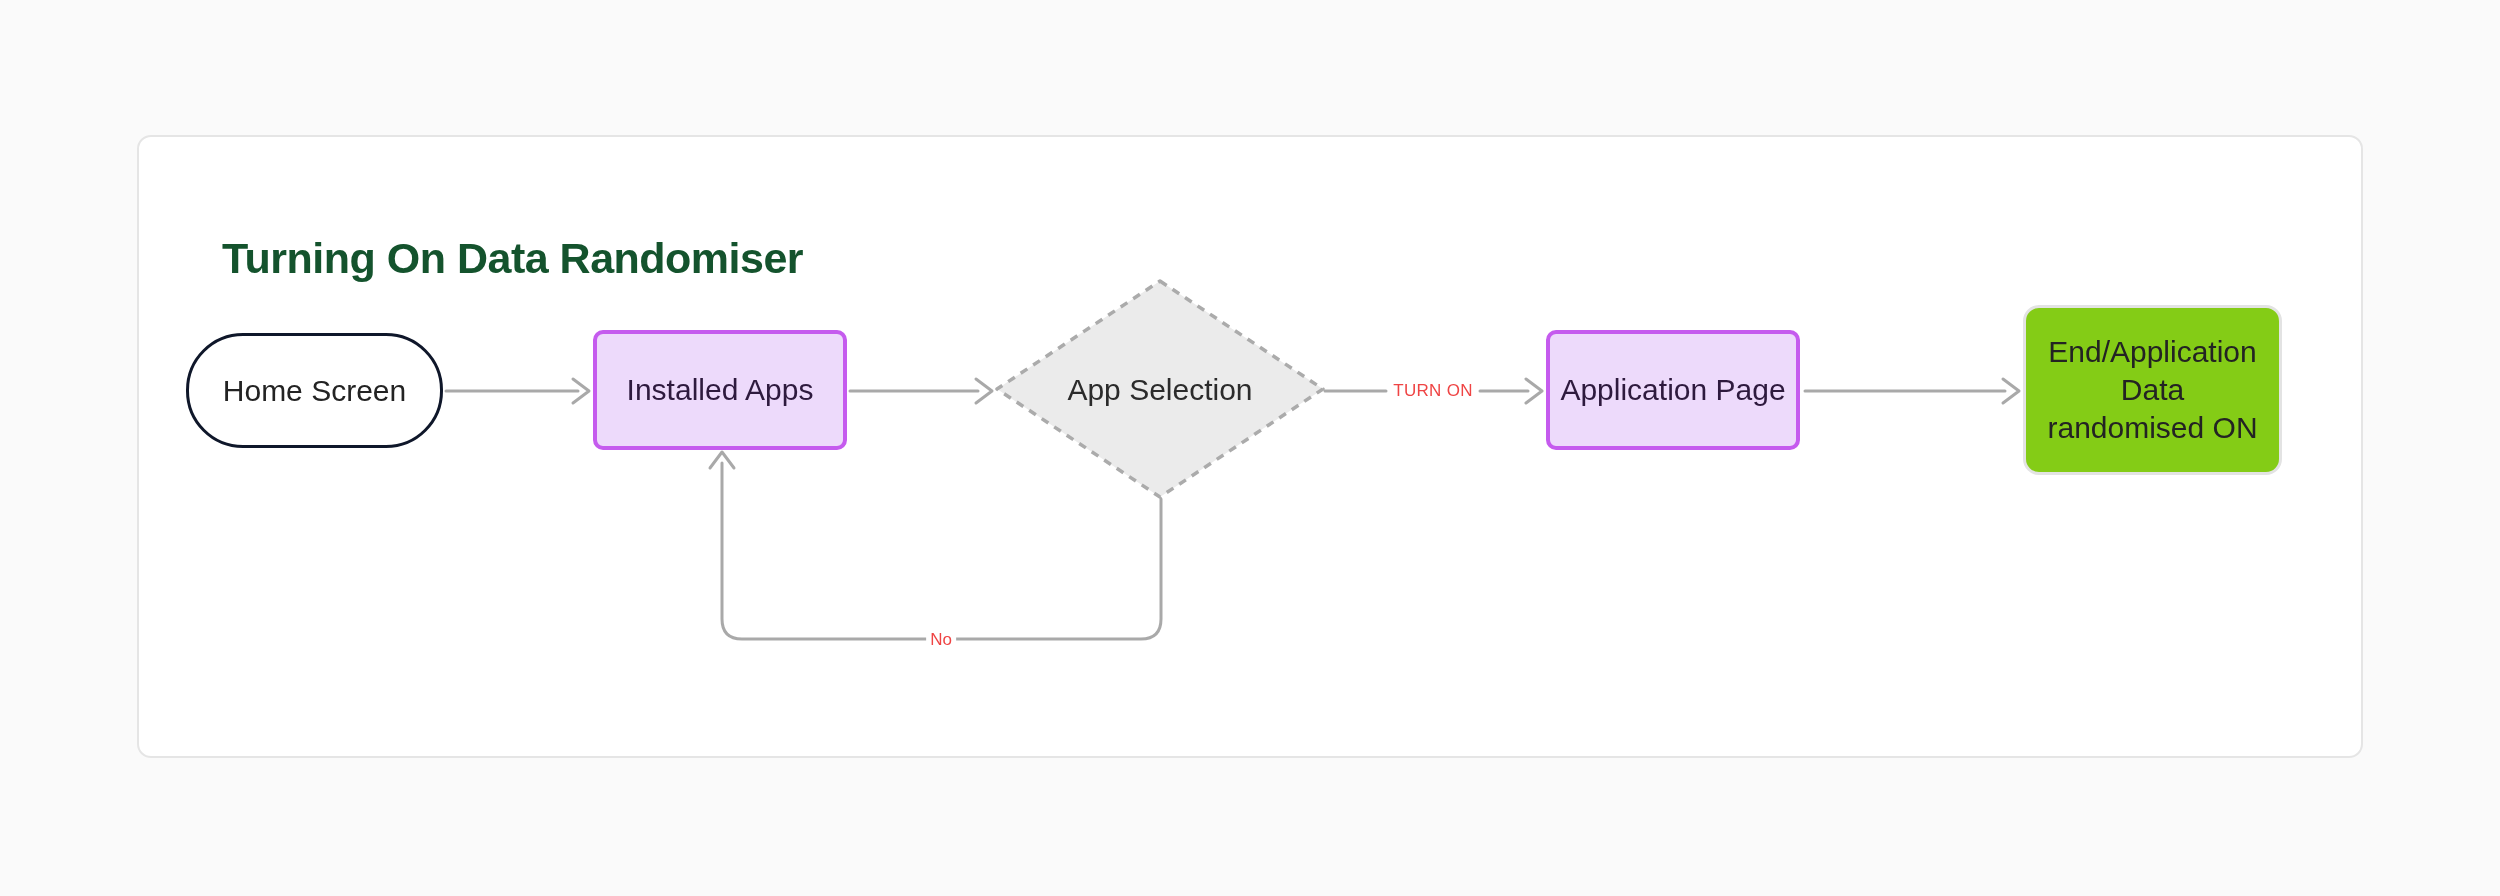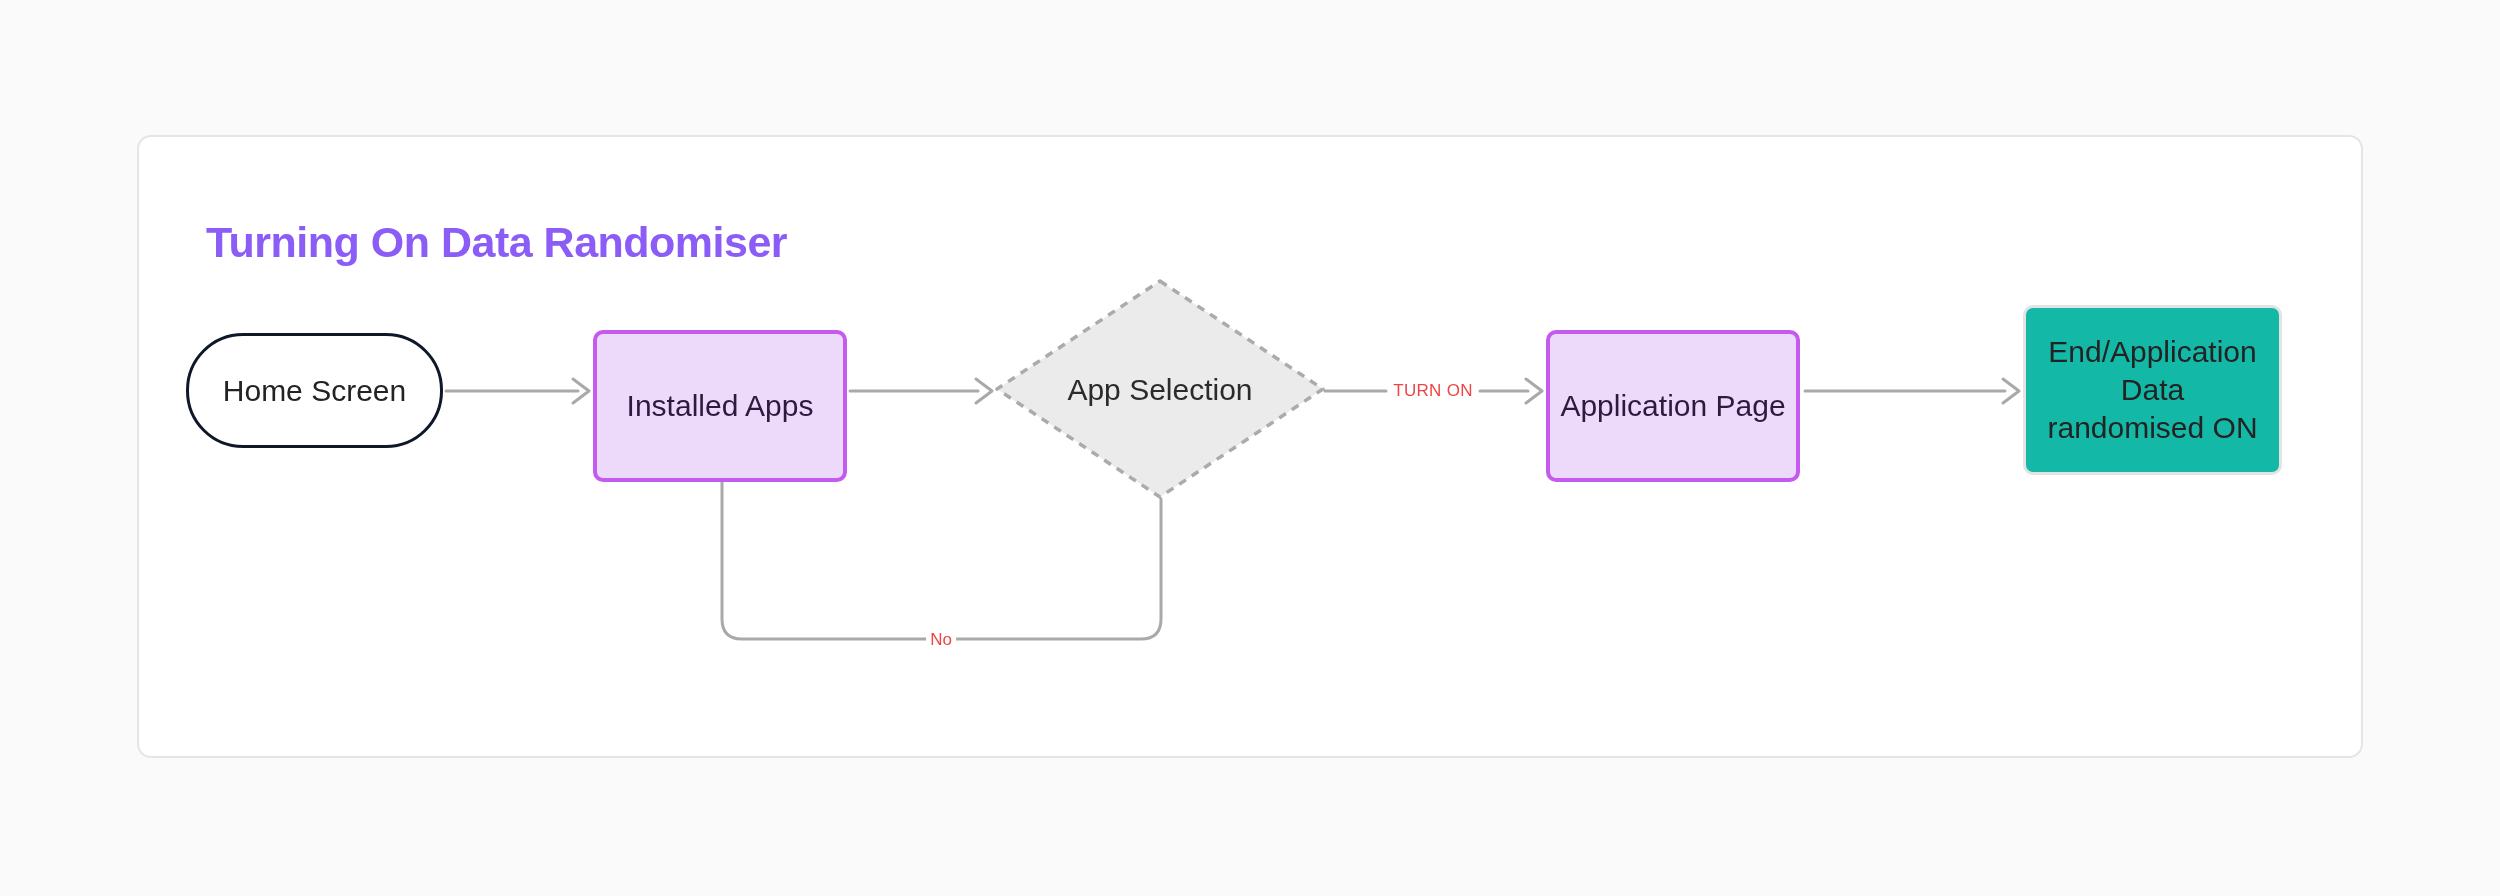--- a/index.html
+++ b/index.html
@@ -19,25 +19,25 @@
     left: 137px; top: 135px;
     width: 2226px; height: 623px;
     background: #ffffff;
     border: 2px solid #e5e5e5;
     border-radius: 14px;
     box-sizing: border-box;
   }
   .title {
     position: absolute;
     left: 206px; top: 218px;
-    margin: 0;
+    margin: 16px;
     font-size: 43px;
     font-weight: 600;
     letter-spacing: -0.5px;
-    color: #8b5cf6;
+    color: #14532d;
     white-space: nowrap;
   }
   .connector-layer {
     position: absolute;
     left: 0; top: 0;
     width: 2500px; height: 896px;
     pointer-events: none;
   }
   .node {
     position: absolute;
@@ -51,40 +51,40 @@
     color: #232323;
   }
   .node-terminal {
     left: 186px; top: 333px;
     width: 257px; height: 115px;
     background: #ffffff;
     border: 3px solid #0f172a;
     border-radius: 57px;
   }
   .node-process {
-    width: 254px; height: 152px;
+    width: 254px; height: 120px;
     background: #eddafb;
     border: 4px solid #c55bee;
     border-radius: 10px;
     color: #2e1a3e;
   }
   .node-installed-apps { left: 593px; top: 330px; }
   .node-application-page { left: 1546px; top: 330px; }
   .node-decision-label {
     left: 1058px; top: 330px;
     width: 204px; height: 120px;
     background: transparent;
     color: #2b2b2b;
   }
   .node-end {
     left: 2023px; top: 305px;
     width: 259px; height: 170px;
-    background: #14b8a6;
+    background: #84cc16;
     border: 3px solid #e3e3e3;
-    border-radius: 10px;
+    border-radius: 16px;
     padding: 0 18px;
   }
   .edge-label {
     position: absolute;
     transform: translate(-50%, -50%);
     font-size: 17px;
     color: #ef4444;
     background: #ffffff;
     padding: 0 4px;
     white-space: nowrap;

